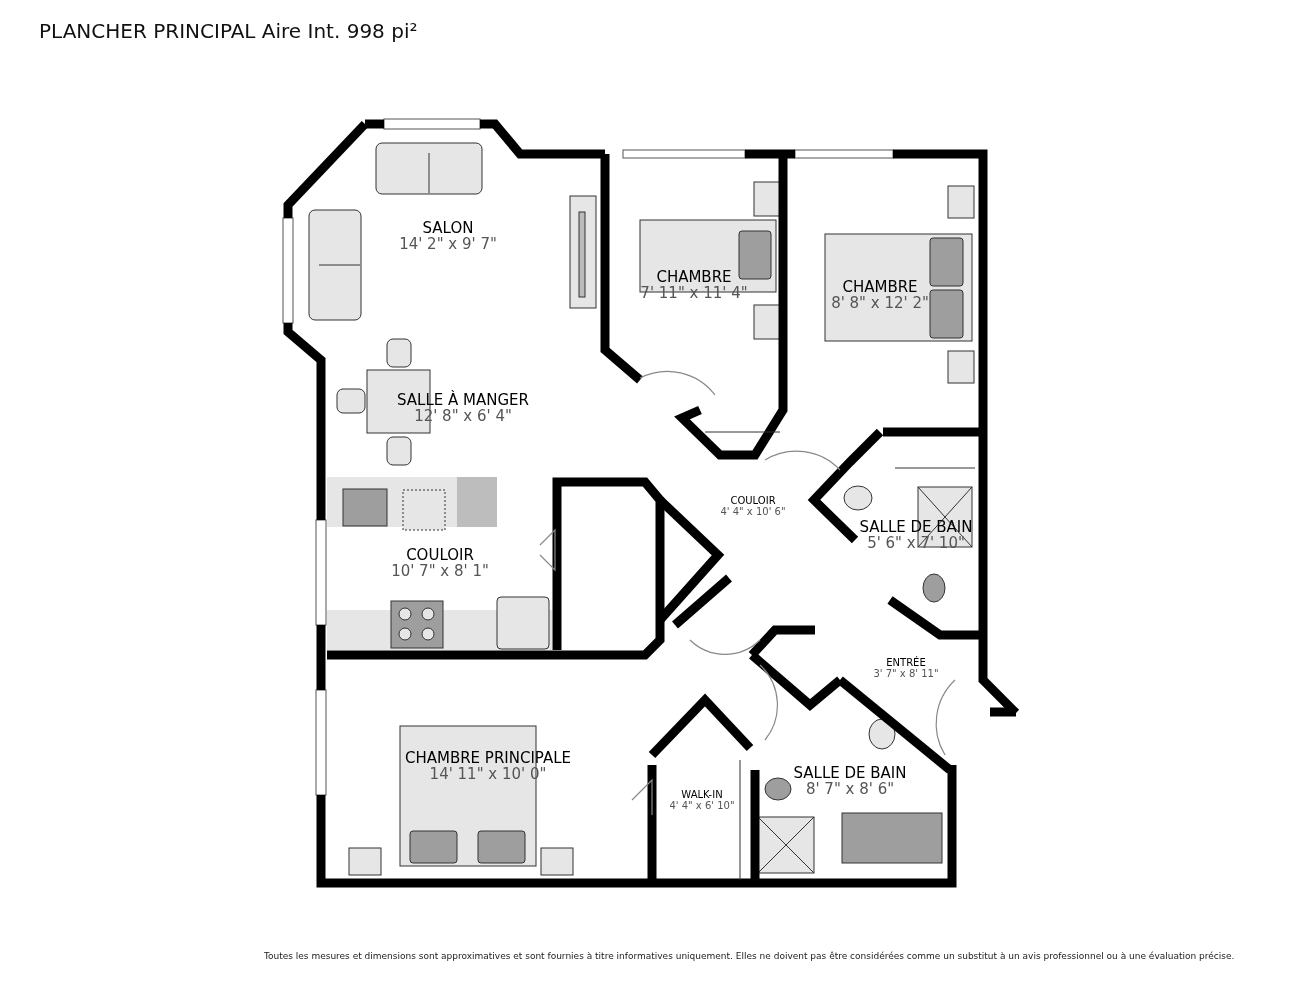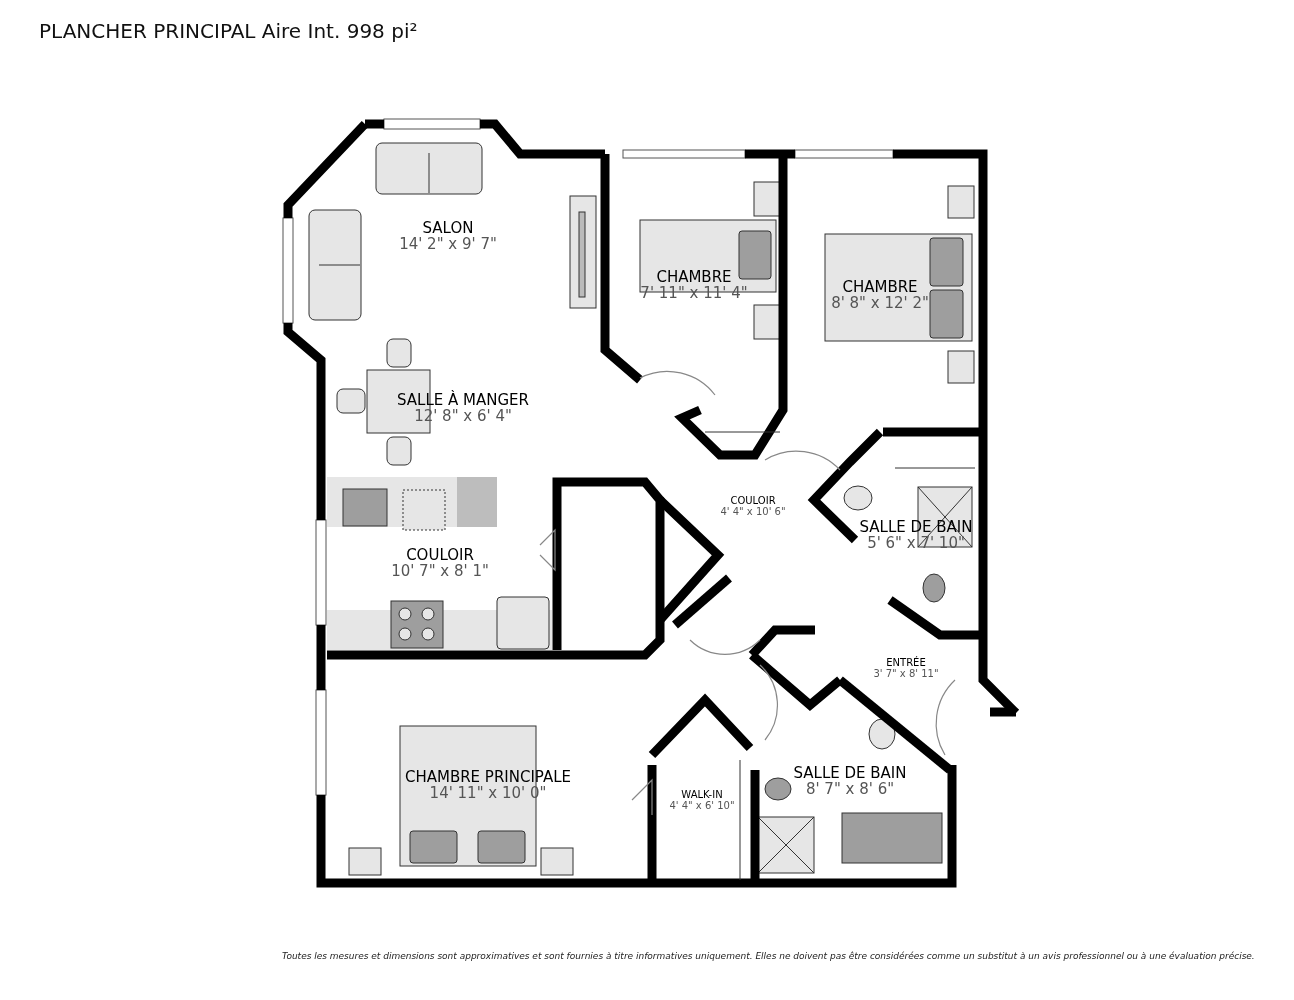--- a/index.html
+++ b/index.html
@@ -1,19 +1,19 @@
 <!DOCTYPE html>
 <html><head>
 <meta charset="utf-8">
 <style>
   html, body { margin:0; padding:0; background:#ffffff; }
   body { width:1294px; height:1000px; position:relative; overflow:hidden; font-family:"DejaVu Sans", sans-serif; color:#111; }
   .title { position:absolute; left:39px; top:19px; font-size:20px; color:#111; white-space:nowrap; }
   .version { position:absolute; left:39px; top:1001px; font-size:14px; color:#222;text-decoration:underline; }
-  .disclaimer { position:absolute; left:282px; top:951px; font-size:9px; color:#222; white-space:nowrap;font-style:italic; }
+  .disclaimer { position:absolute; left:264px; top:951px; font-size:9px; color:#222; white-space:nowrap; }
   svg.plan { position:absolute; left:0; top:0; }
   .room-label { position:absolute; text-align:center; white-space:nowrap; transform:translateX(-50%); line-height:1.05; }
   .room-label .name { color:#000000; }
   .room-label .dims { color:#555; }
   .lg .name, .lg .dims { font-size:15px; }
   .sm .name, .sm .dims { font-size:10px; }
 </style>
 </head>
 <body>
 
@@ -157,21 +157,21 @@
   <div class="dims">5' 6" x 7' 10"</div>
 </div>
 <div class="room-label lg" style="left:440px; top:548px;">
   <div class="name">COULOIR</div>
   <div class="dims">10' 7" x 8' 1"</div>
 </div>
 <div class="room-label sm" style="left:906px; top:658px;">
   <div class="name">ENTRÉE</div>
   <div class="dims">3' 7" x 8' 11"</div>
 </div>
-<div class="room-label lg" style="left:488px; top:751px;margin-top:19px;">
+<div class="room-label lg" style="left:488px; top:751px;">
   <div class="name">CHAMBRE PRINCIPALE</div>
   <div class="dims">14' 11" x 10' 0"</div>
 </div>
 <div class="room-label sm" style="left:702px; top:790px;">
   <div class="name">WALK-IN</div>
   <div class="dims">4' 4" x 6' 10"</div>
 </div>
 <div class="room-label lg" style="left:850px; top:766px;">
   <div class="name">SALLE DE BAIN</div>
   <div class="dims">8' 7" x 8' 6"</div>

